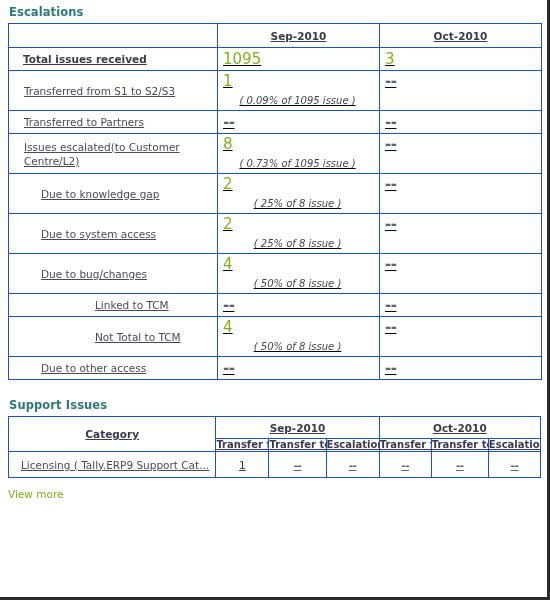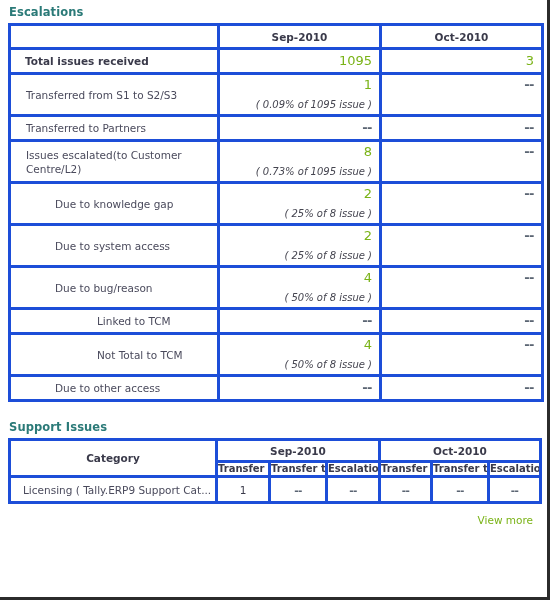--- a/index.html
+++ b/index.html
@@ -28,60 +28,61 @@
     letter-spacing: 0.1px;
   }
   table.grid {
     border-collapse: collapse;
     table-layout: fixed;
     width: 533px;
     margin-left: 8px;
     border: 1px solid #d0d0d0;
   }
   table.grid td, table.grid th {
-    border: 3px solid #1d4ed8;
+    border: 1px solid #1d4ed8;
     vertical-align: middle;
     padding: 0;
+    text-decoration: underline;
   }
   
   .esc th.colhead {
     font-size: 10.5px;
     font-weight: bold;
     color: #3a3a4a;
     text-align: center;
     height: 24px;
     background: #ffffff;
   }
   .esc th.blankhead { background: #ffffff; }
   .esc td.label {
     font-size: 10.5px;
     color: #4a4a5c;
     padding: 4px 4px 4px 12px;
     line-height: 14px;
     margin-top: 32px;
   }
   .esc td.label.bold { font-weight: bold; color: #3a3a4a; padding-left: 14px; }
   .esc td.label.ind1 { padding-left: 15px; }
-  .esc td.label.ind2 { padding-left: 44px; }
+  .esc td.label.ind2 { padding-left: 32px; }
   .esc td.label.ind3 { padding-left: 86px; }
   .esc td.val {
     padding: 3px 7px 3px 5px;
     vertical-align: top;
   }
   .num {
     display: block;
-    text-align: right;
-    font-size: 13px;
+    text-align: left;
+    font-size: 15px;
     color: #7ab317;
     line-height: 14px;
   }
   .num.dash { color: #5a6472; font-weight: bold; letter-spacing: -0.5px; }
   .pct {
     display: block;
-    text-align: right;
+    text-align: center;
     font-size: 10px;
     font-style: italic;
     color: #44444f;
     margin-top: 7px;
     line-height: 12px;
   }
   .row-single td.val { vertical-align: middle; padding-top: 0; padding-bottom: 0; }
   .row-single .num { line-height: 16px; }
 
   
@@ -109,21 +110,21 @@
   .cat td.cell {
     font-size: 10.5px;
     color: #3a3a4a;
     text-align: center;
     height: 26px;
   }
   .cat td.cell.dash { color: #5a6472; font-weight: bold; letter-spacing: -0.5px; }
   .viewmore-wrap {
     width: 533px;
     margin-left: 8px;
-    text-align: right;
+    text-align: left;
     padding: 5px 8px 0 0;
   }
   .viewmore {
     font-size: 10.5px;
     color: #7ab317;
     text-decoration: none;
     cursor: pointer;
   }
   .spacer { height: 13px; }
 </style>
@@ -200,21 +201,21 @@
           <td class="label ind2">Due to system access</td>
           <td class="val">
             <span class="num">2</span>
             <span class="pct">( 25% of 8 issue )</span>
           </td>
           <td class="val">
             <span class="num dash">--</span>
           </td>
         </tr>
         <tr>
-          <td class="label ind2">Due to bug/reason</td>
+          <td class="label ind2">Due to bug/changes</td>
           <td class="val">
             <span class="num">4</span>
             <span class="pct">( 50% of 8 issue )</span>
           </td>
           <td class="val">
             <span class="num dash">--</span>
           </td>
         </tr>
         <tr class="row-single">
           <td class="label ind3">Linked to TCM</td>

